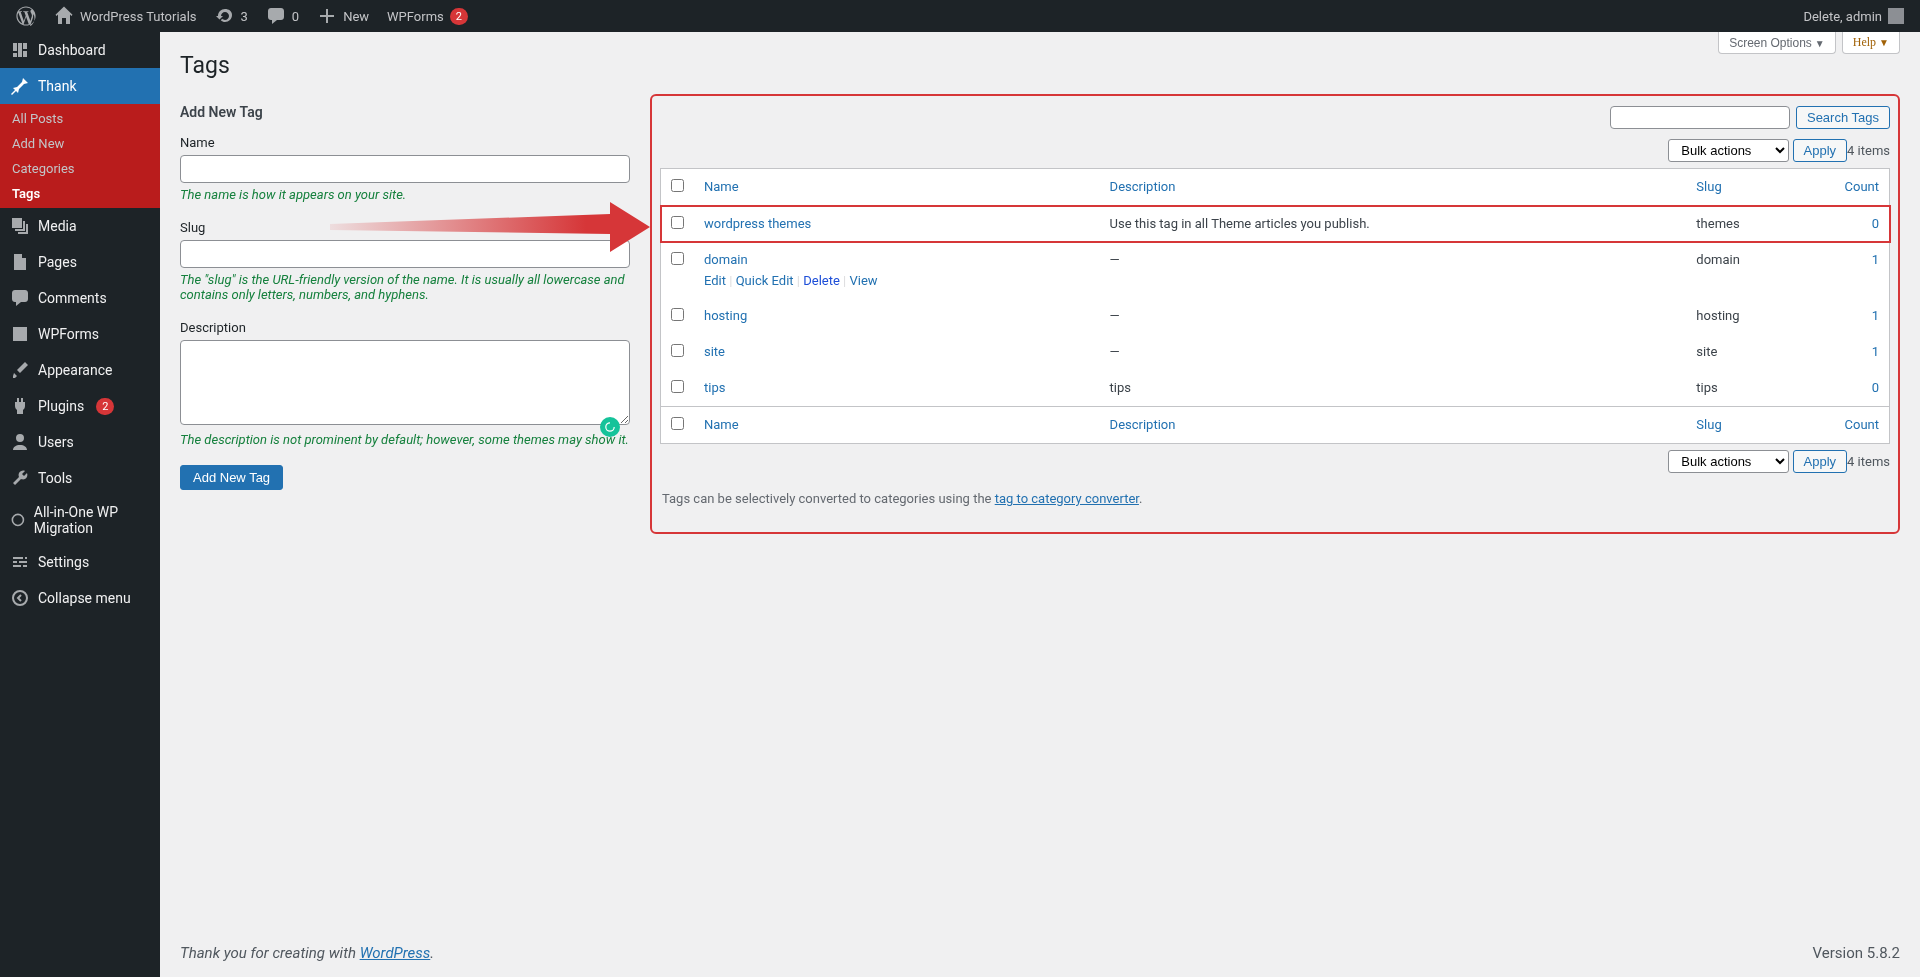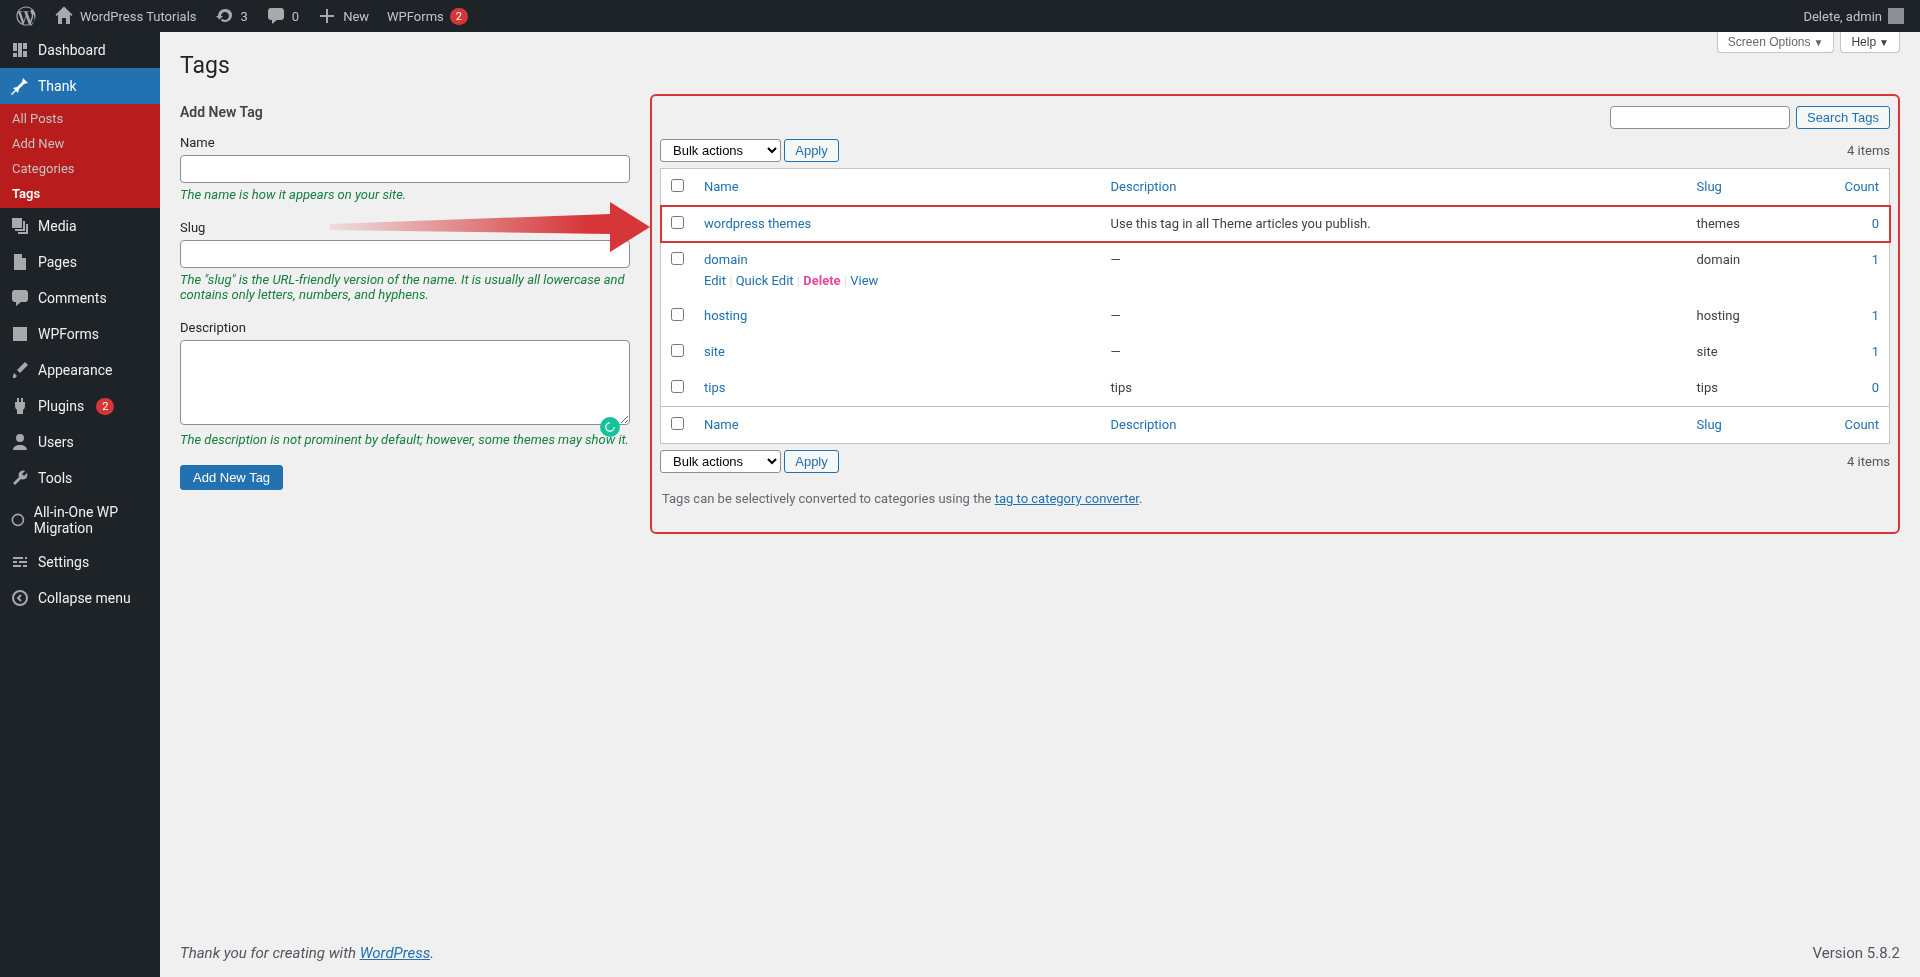--- a/index.html
+++ b/index.html
@@ -24,21 +24,21 @@
 .submenu-item { display:block; padding:5px 12px; color:#c3c4c7; font-size:13px; cursor:pointer; }
 .submenu-item.current { color:#fff; font-weight:600; }
 .menu-badge { background:#d63638; color:#fff; border-radius:10px; padding:0 6px; font-size:11px; line-height:17px; margin-left:4px; }
 
 
 #wpcontent { margin-left:160px; padding-top:32px; min-height:100vh; position:relative; }
 #wpbody { padding:0 20px 80px; }
 .screen-meta { position:absolute; top:32px; right:20px; display:flex; gap:6px; }
 .screen-meta-btn { background:#fff; border:1px solid #c3c4c7; border-top:none; border-radius:0 0 4px 4px; padding:3px 10px; font-size:12px; color:#646970; cursor:pointer; }
 .screen-meta-btn .caret { font-size:10px; margin-left:3px; }
-#helpbtn { color:#404040; }
+#helpbtn { color:#a16207;font-family:Liberation Serif, serif; }
 h1.page-title { font-size:23px; font-weight:400; color:#1d2327; padding:20px 0 15px; }
 
 .cols { display:flex; gap:20px; }
 .col-left { width:450px; flex-shrink:0; }
 .col-right { flex:1; position:relative; }
 
 
 h2.form-title { font-size:14px; font-weight:600; margin:10px 0 15px; }
 .form-field { margin-bottom:18px; }
 .form-field label { display:block; font-size:13px; margin-bottom:5px; color:#1d2327; }
@@ -47,36 +47,36 @@
 .form-field p.desc { font-size:13px; color:#15803d; margin-top:4px; font-style:italic; }
 .button-primary { background:#2271b1; border:1px solid #2271b1; color:#fff; border-radius:3px; padding:4px 12px; font-size:13px; cursor:pointer; }
 .grammarly { position:absolute; right:10px; bottom:10px; width:20px; height:20px; border-radius:50%; background:#15c39a; display:flex; align-items:center; justify-content:center; }
 
 
 .red-box { border:2px solid #d63638; border-radius:6px; padding:10px 8px 22px; position:relative; }
 .red-arrow { position:absolute; left:-320px; top:108px; width:320px; height:50px; pointer-events:none; }
 .search-row { display:flex; justify-content:flex-end; gap:6px; margin:0 0 10px; }
 .search-row input { width:180px; border:1px solid #8c8f94; border-radius:4px; padding:3px 8px; }
 .search-row button, .button { background:#f6f7f7; border:1px solid #2271b1; color:#2271b1; border-radius:3px; padding:3px 10px; font-size:13px; cursor:pointer; }
-.tablenav { display:flex; justify-content:space-between; align-items:center; margin:6px 0; }
+.tablenav { display:flex; justify-content:flex-end; align-items:center; margin:6px 0; }
 .tablenav select { border:1px solid #8c8f94; border-radius:3px; padding:2px 20px 2px 8px; font-size:13px; background:#fff; }
 .tablenav .count { font-size:13px; color:#50575e; }
 
 table.wp-list { width:100%; border:1px solid #c3c4c7; border-collapse:collapse; background:#fff; }
 table.wp-list th, table.wp-list td { text-align:left; padding:10px; font-size:13px; vertical-align:top; }
 table.wp-list thead th, table.wp-list tfoot th { font-weight:400; color:#2271b1; border-bottom:1px solid #c3c4c7; }
 table.wp-list tfoot th { border-top:1px solid #c3c4c7; border-bottom:none; }
 table.wp-list th.cb, table.wp-list td.cb { width:30px; }
 table.wp-list th.count, table.wp-list td.count { text-align:right; width:70px; }
 table.wp-list td a { color:#2271b1; }
 tr.highlighted td { position:relative; }
 tr.highlighted { outline:2px solid #d63638; outline-offset:-1px; }
 .row-actions { font-size:13px; color:#c3c4c7; margin-top:6px; }
 .row-actions a { color:#2271b1; }
-.row-actions a.delete { color:#ec4899;font-weight:bold; }
+.row-actions a.delete { color:#1d4ed8; }
 .row-actions .sep { color:#dcdcde; }
 
 .convert-note { font-size:13px; color:#646970; margin:18px 2px 4px; }
 .convert-note a { color:#2271b1; text-decoration:underline; }
 
 #footer { position:absolute; bottom:0; left:0; right:0; padding:15px 20px; display:flex; justify-content:space-between; font-size:15px; color:#50575e; font-style:italic; }
 #footer a { color:#2271b1; text-decoration:underline; }
 .version { font-style:normal; }
 </style>
 </head>

